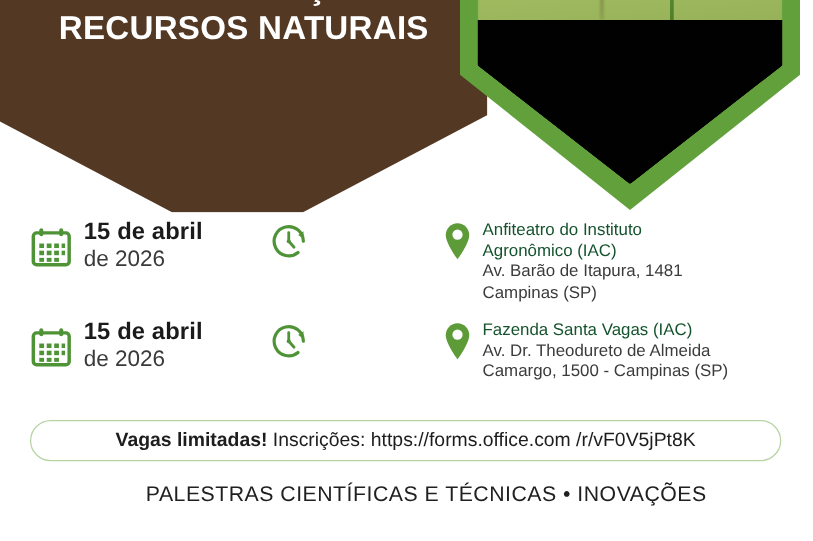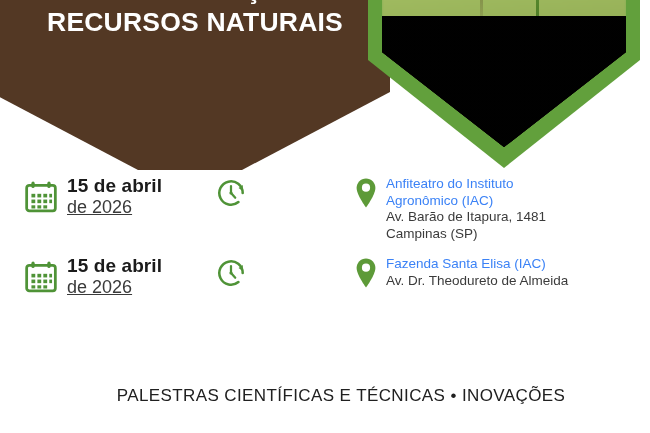--- a/index.html
+++ b/index.html
@@ -103,25 +103,25 @@
   .cell{display:flex;align-items:center;}
   .cell-date{width:190px;}
   .cell-time{width:140px;}
   .cell-loc{flex:1;align-items:flex-start;}
   .ico{flex:0 0 auto;display:flex;align-items:center;justify-content:center;}
   .ico-cal{width:34px;height:34px;margin-right:9px;}
   .ico-clock{width:34px;height:34px;margin-right:8px;}
   .ico-pin{width:24px;height:32px;margin-right:8px;margin-top:1px;}
   .txt2{line-height:20px;}
   .big{font-size:19px;font-weight:bold;color:#1b1b1b;letter-spacing:.1px;text-align:center;}
-  .reg{font-size:18px;font-weight:normal;color:#3a3a3a;text-decoration:underline;}
+  .reg{font-size:18px;font-weight:normal;color:#3a3a3a;}
   .tline{font-size:18px;color:#2b2b2b;line-height:21px;white-space:nowrap;}
   .tline .hb{font-weight:bold;font-size:19px;color:#141414;}
   .loc{font-size:13.5px;line-height:16.5px;color:#2e2e2e;}
-  .loc .lb{color:#3b82f6;}
+  .loc .lb{color:#14532d;}
   .loc .addr{color:#3b3b3b;}
 
   
   .pill{
     position:absolute;left:24px;top:336px;width:601px;height:33px;
     border:1.6px solid #b6d3a4;border-radius:18px;
     display:flex;align-items:center;justify-content:center;
     z-index:5;box-sizing:border-box;background:#fff;
   }
   .pill-txt{font-size:15.5px;color:#1d1d1d;white-space:nowrap;}
@@ -266,25 +266,29 @@
       </div>
 
       <div class="cell cell-loc">
         <span class="ico ico-pin">
           <svg viewBox="0 0 24 32" width="24" height="32">
             <path d="M12 1.5c-5.2 0-9.4 4.2-9.4 9.4 0 6.9 9.4 19.5 9.4 19.5s9.4-12.6 9.4-19.5c0-5.2-4.2-9.4-9.4-9.4z" fill="#5d9a38"></path>
             <circle cx="12" cy="10.7" r="4.1" fill="#ffffff"></circle>
           </svg>
         </span>
         <span class="loc">
-          <span class="lb">Fazenda Santa Elisa (IAC)</span><br>
+          <span class="lb">Fazenda Santa Vagas (IAC)</span><br>
           <span class="addr">Av. Dr. Theodureto de Almeida</span><br>
-        </span>
-      </div>
-    </div>
-  </div>
-
+          <span class="addr">Camargo, 1500 - Campinas (SP)</span>
+        </span>
+      </div>
+    </div>
+  </div>
+
+  <div class="pill">
+    <span class="pill-txt"><span class="pb">Vagas limitadas!</span><span> Inscrições: </span><span class="pu">https://forms.office.com /r/vF0V5jPt8K</span></span>
+  </div>
 
   <div class="footer">
     <div>PALESTRAS CIENTÍFICAS E TÉCNICAS • INOVAÇÕES</div>
   </div>
 
 </div>
 
 </body></html>

